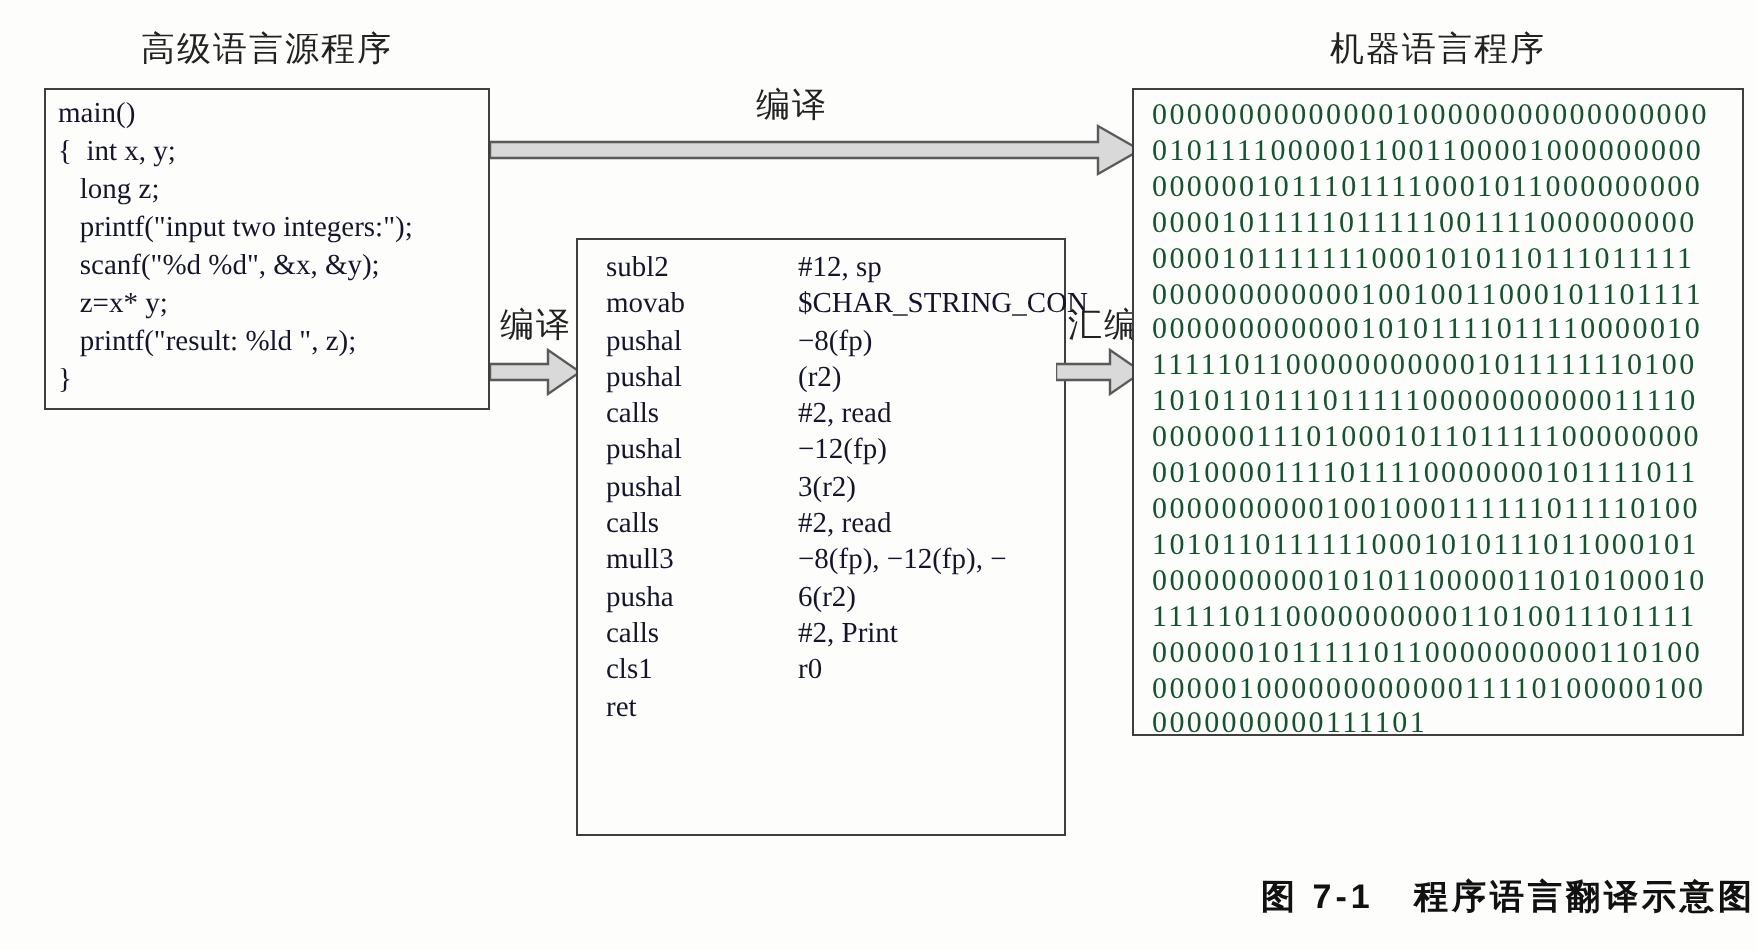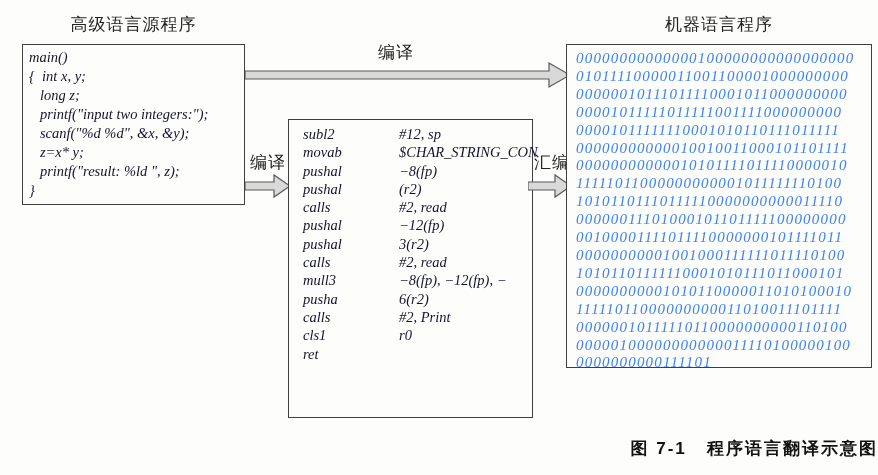--- a/index.html
+++ b/index.html
@@ -4,37 +4,36 @@
 <style>
   html,body{margin:0;padding:0;background:#fdfdfc;}
   .canvas{
     position:relative;width:878px;height:475px;overflow:hidden;
     background:#fdfdfc;color:#1e1e1e;
     font-family:"Liberation Serif", serif;
   }
   .box{
     position:absolute;border:1.5px solid #3f3f3f;background:#fdfdfc;
     box-sizing:border-box;
-    font-style:italic;
   }
   .box-title{
     position:absolute;text-align:center;font-size:17px;letter-spacing:1px;
     color:#222;font-family:"Liberation Serif", serif;
   }
   .source-box{left:22px;top:44px;width:223px;height:161px;padding:3px 6px;}
   .code-line{
     white-space:pre;font-size:14.5px;line-height:19px;color:#14142a;
   }
   .asm-box{left:288px;top:119px;width:245px;height:299px;padding:5px 4px 0 14px;}
   .asm-line{display:flex;font-size:14.5px;line-height:18.3px;color:#14142a;}
   .asm-op{width:96px;flex:0 0 auto;}
   .asm-operand{flex:1;white-space:pre;}
   .bin-box{left:566px;top:44px;width:306px;height:324px;padding:5px 0 0 9px;}
   .bin-line{
-    font-size:15px;line-height:17.9px;letter-spacing:1.2px;color:#3b82f6;
+    font-size:15px;line-height:17.9px;letter-spacing:1.2px;color:#14532d;
     white-space:pre;
   }
   .arrow-svg{position:absolute;}
   .arrow-label{
     position:absolute;font-size:17px;color:#222;letter-spacing:1px;
     font-family:"Liberation Serif", serif;
   }
   .caption{
     position:absolute;left:0;top:437px;width:878px;text-align:right;
     font-weight:bold;font-size:17px;letter-spacing:2px;color:#111;

